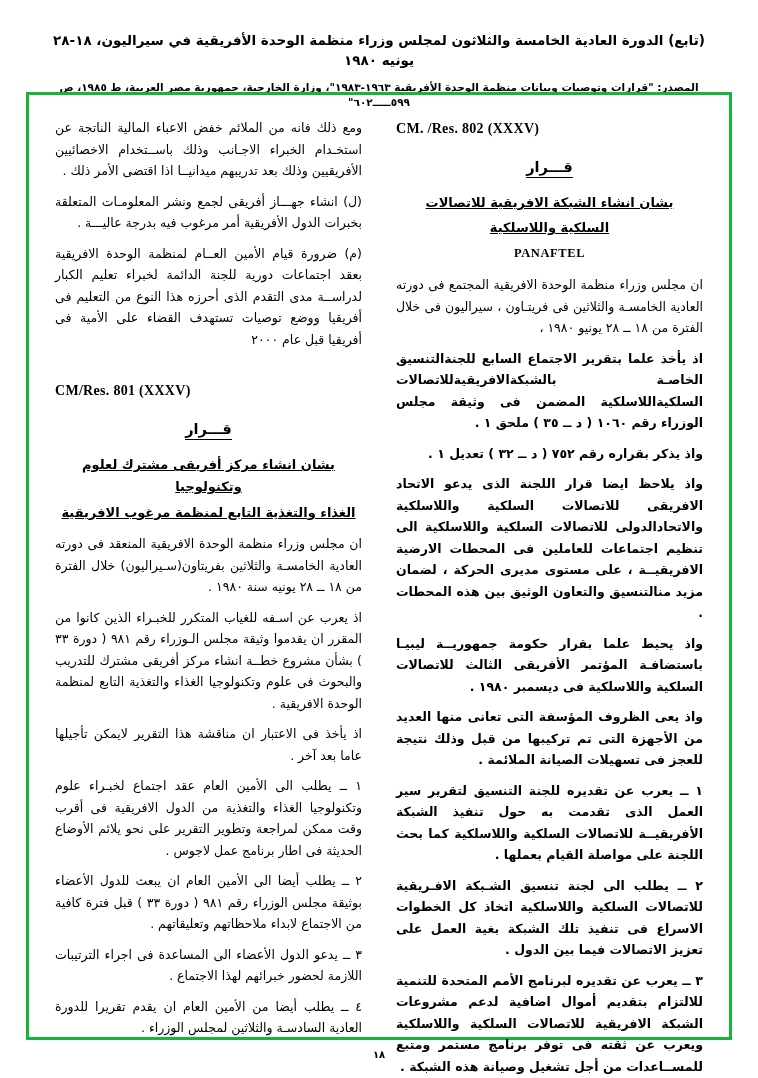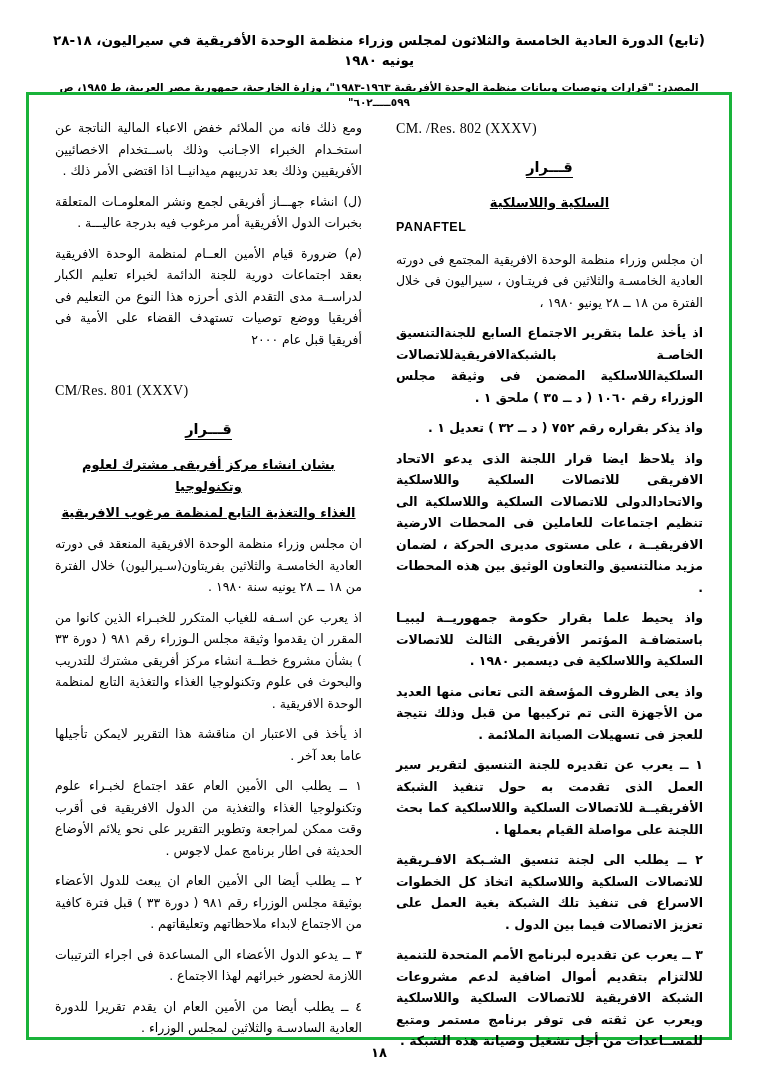--- a/index.html
+++ b/index.html
@@ -73,21 +73,21 @@
     line-height: 1.72;
   }
   .col-right { padding-left: 17px; }
   .col-left  { padding-right: 17px; }
 
   .res-id {
     direction: ltr;
     text-align: left;
     font-family: "Liberation Serif", "DejaVu Serif", serif;
     font-size: 14px;
-    font-weight: normal;
+    font-weight: bold;
     letter-spacing: .3px;
     margin-bottom: 14px;
   }
   .col-left .res-id { text-align: left; }
 
   .qarar {
     text-align: center;
     font-size: 14.5px;
     font-weight: bold;
     letter-spacing: 4px;
@@ -100,23 +100,23 @@
   }
   .subject {
     text-align: center;
     font-weight: bold;
     font-size: 13px;
     line-height: 1.72;
     margin-bottom: 3px;
   }
   .subject .u { text-decoration: underline; }
   .latin-center {
-    text-align: left;
+    text-align: center;
     direction: ltr;
-    font-family: Liberation Sans, sans-serif;
+    font-family: Liberation Serif, serif;
     font-size: 12.5px;
     font-weight: bold;
     letter-spacing: .6px;
     margin-top: 1px;
     margin-bottom: 10px;
   }
   p.para {
     margin: 0 0 9px 0;
     text-align: justify;
     text-justify: inter-word;
@@ -126,40 +126,41 @@
   .u { text-decoration: underline; }
   .gap-lg { height: 20px; }
   .gap-sm { height: 6px; }
 
   .pagenum {
     position: absolute;
     bottom: 18px;
     left: 0;
     right: 0;
     text-align: center;
-    font-size: 13px;
+    font-size: 10px;
     font-weight: bold;
   }
 </style>
 </head>
 <body>
 
 <div class="page">
 
   <div class="header">
     <div class="line1">(تابع) الدورة العادية الخامسة والثلاثون لمجلس وزراء منظمة الوحدة الأفريقية في سيراليون، ١٨-٢٨ يونيه ١٩٨٠</div>
     <div class="line2">المصدر: "قرارات وتوصيات وبيانات منظمة الوحدة الأفريقية ١٩٦٣-١٩٨٣"، وزارة الخارجية، جمهورية مصر العربية، ط ١٩٨٥، ص ٥٩٩ـــــ٦٠٢"</div>
   </div>
 
   <div class="frame">
     <div class="frame-inner">
 
       <div class="col col-right">
         <div class="res-id">CM. /Res. 802 (XXXV)</div>
         <div class="qarar"><span class="ul">قـــرار</span></div>
+        <div class="subject"><span class="u">بشان انشاء الشبكة الافريقية للاتصالات</span></div>
         <div class="subject"><span class="u">السلكية واللاسلكية</span></div>
         <div class="latin-center">PANAFTEL</div>
 
         <p class="para first">ان مجلس وزراء منظمة الوحدة الافريقية المجتمع فى دورته العادية الخامسـة والثلاثين فى فريتـاون ، سيراليون فى خلال الفترة من ١٨ ــ ٢٨ يونيو ١٩٨٠ ،</p>
         <p class="para bold">اذ يأخذ علما بتقرير الاجتماع السابع للجنةالتنسيق الخاصـة بالشبكةالافريقيةللاتصالات السلكيةاللاسلكية المضمن فى وثيقة مجلس الوزراء رقم ١٠٦٠ ( د ــ ٣٥ ) ملحق ١ .</p>
         <p class="para bold">واذ يذكر بقراره رقم ٧٥٢ ( د ــ ٣٢ ) تعديل ١ .</p>
         <p class="para bold">واذ يلاحظ ايضا قرار اللجنة الذى يدعو الاتحاد الافريقى للاتصالات السلكية واللاسلكية والاتحادالدولى للاتصالات السلكية واللاسلكية الى تنظيم اجتماعات للعاملين فى المحطات الارضية الافريقيــة ، على مستوى مديرى الحركة ، لضمان مزيد منالتنسيق والتعاون الوثيق بين هذه المحطات .</p>
         <p class="para bold">واذ يحيط علما بقرار حكومة جمهوريــة ليبيـا باستضافـة المؤتمر الأفريقى الثالث للاتصالات السلكية واللاسلكية فى ديسمبر ١٩٨٠ .</p>
         <p class="para bold">واذ يعى الظروف المؤسفة التى تعانى منها العديد من الأجهزة التى تم تركيبها من قبل وذلك نتيجة للعجز فى تسهيلات الصيانة الملائمة .</p>
         <p class="para bold">١ ــ يعرب عن تقديره للجنة التنسيق لتقرير سير العمل الذى تقدمت به حول تنفيذ الشبكة الأفريقيــة للاتصالات السلكية واللاسلكية كما بحث اللجنة على مواصلة القيام بعملها .</p>

